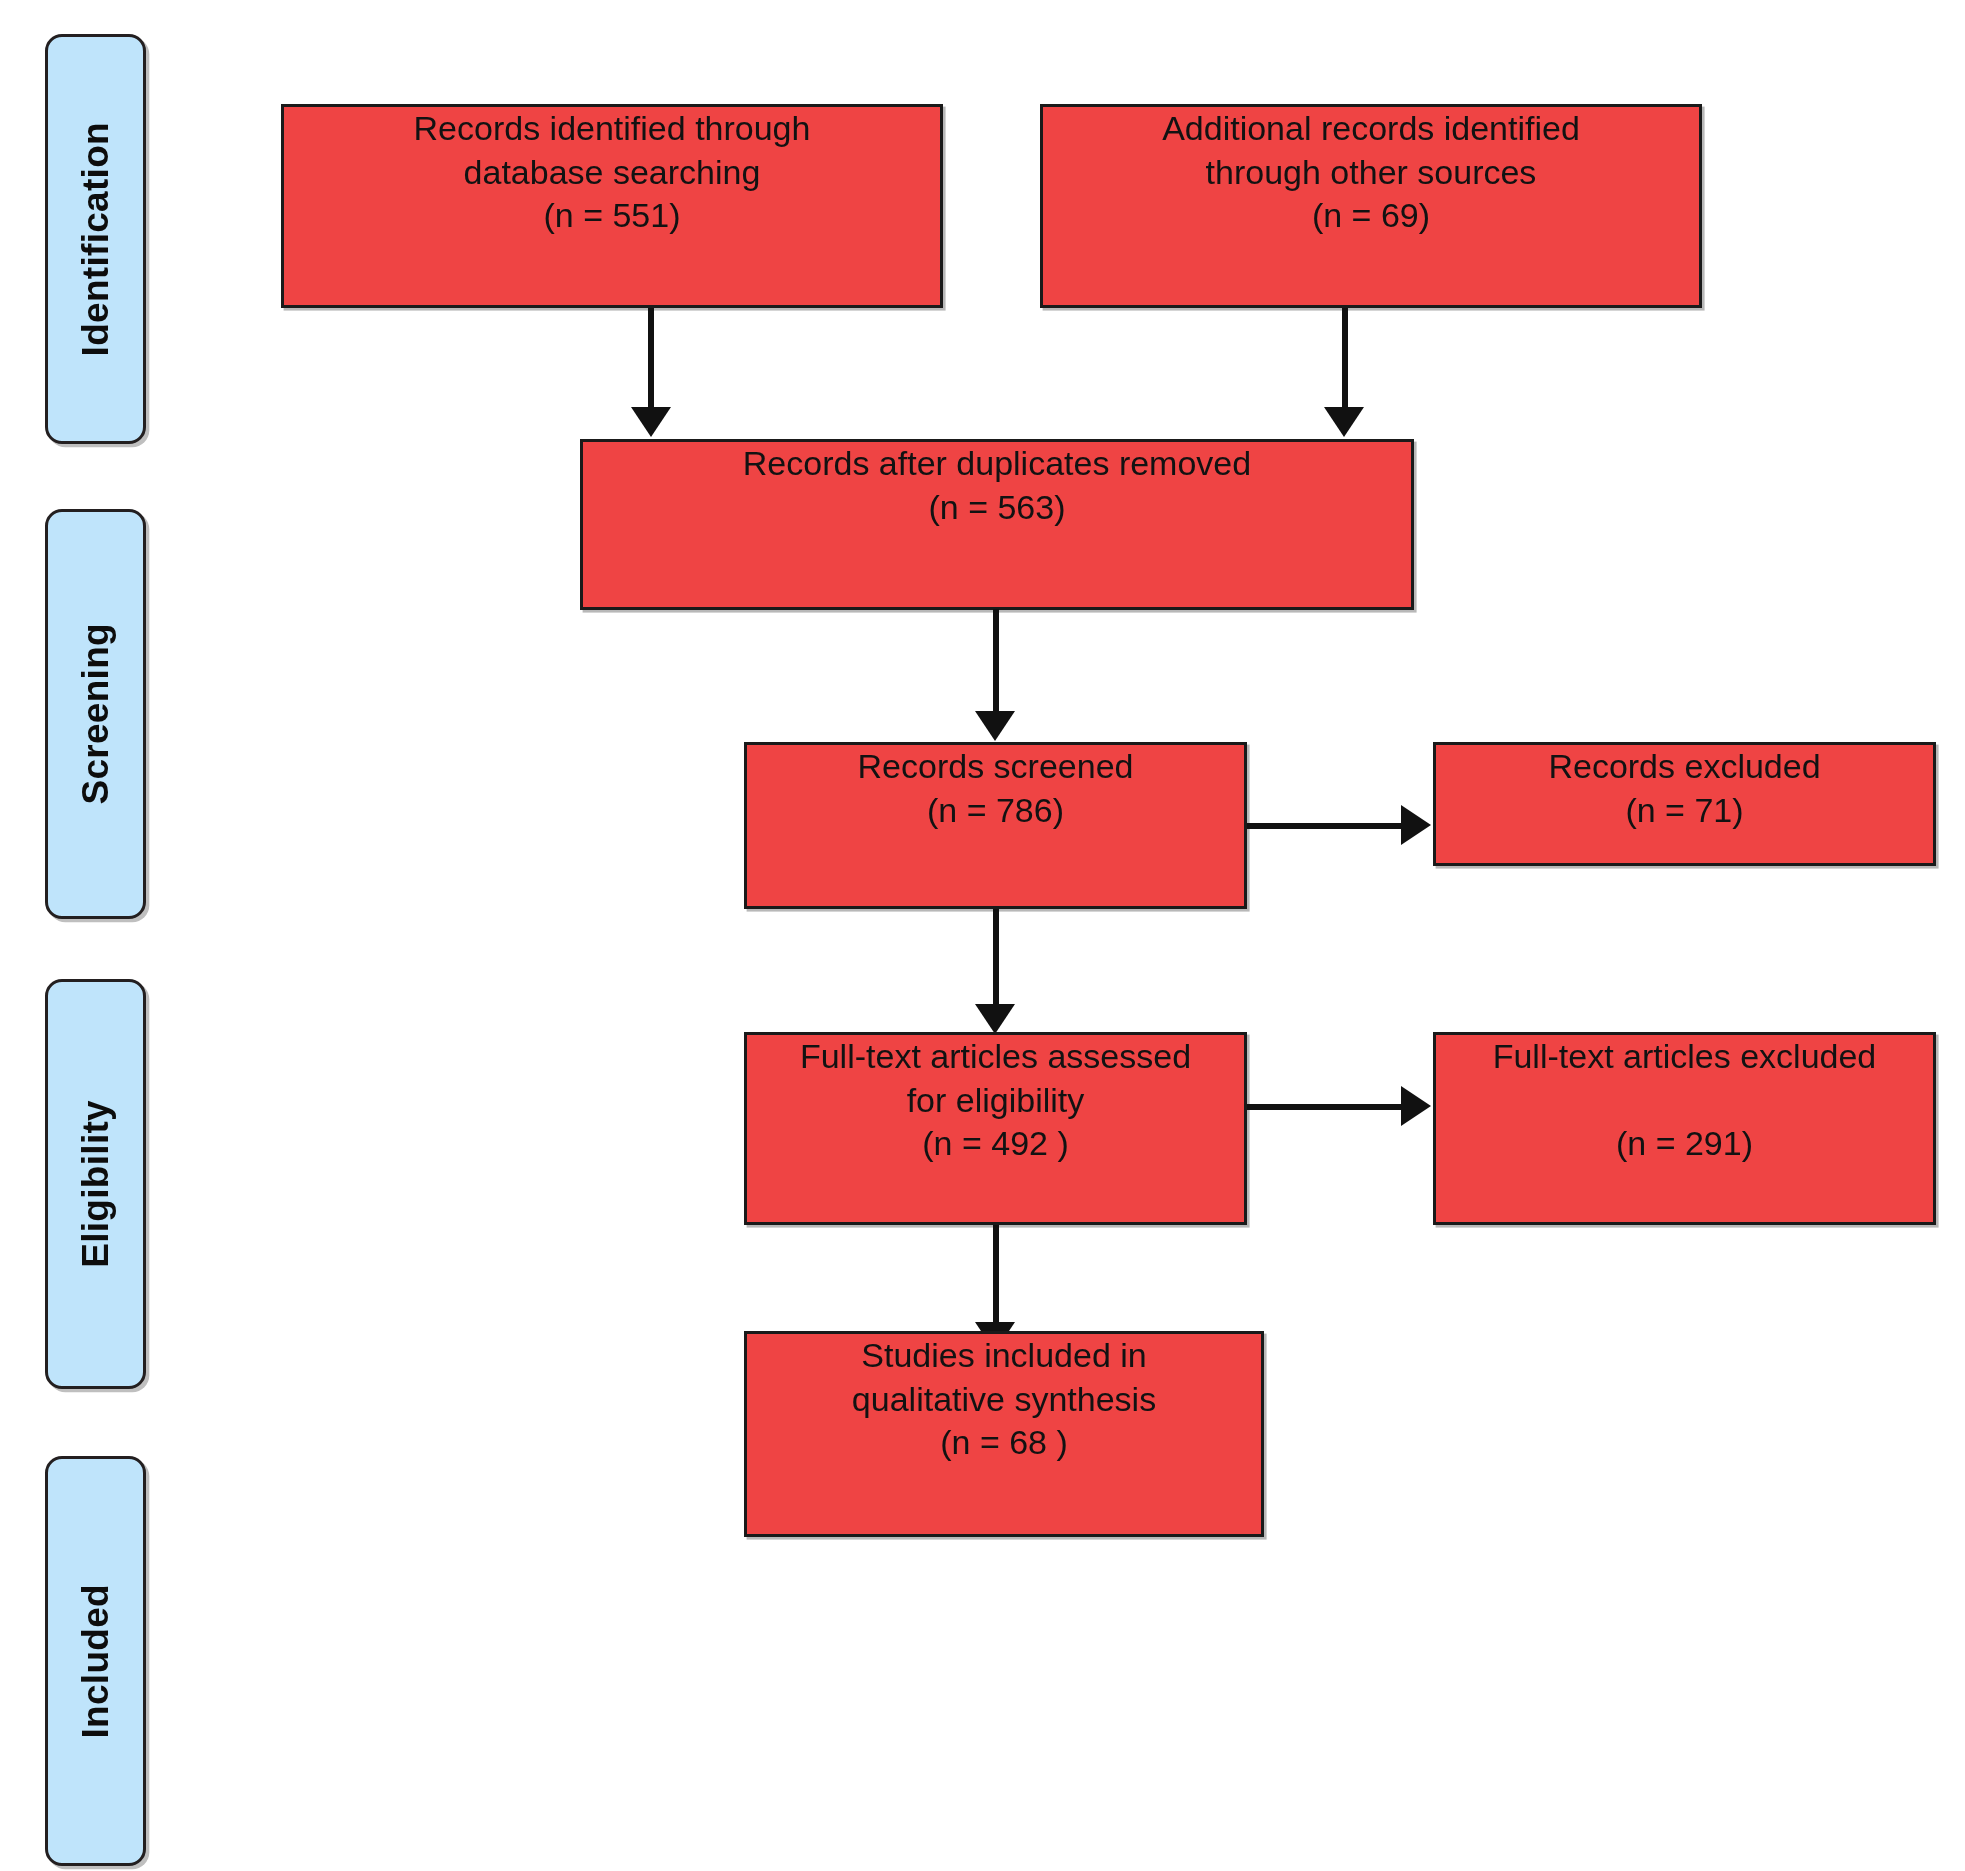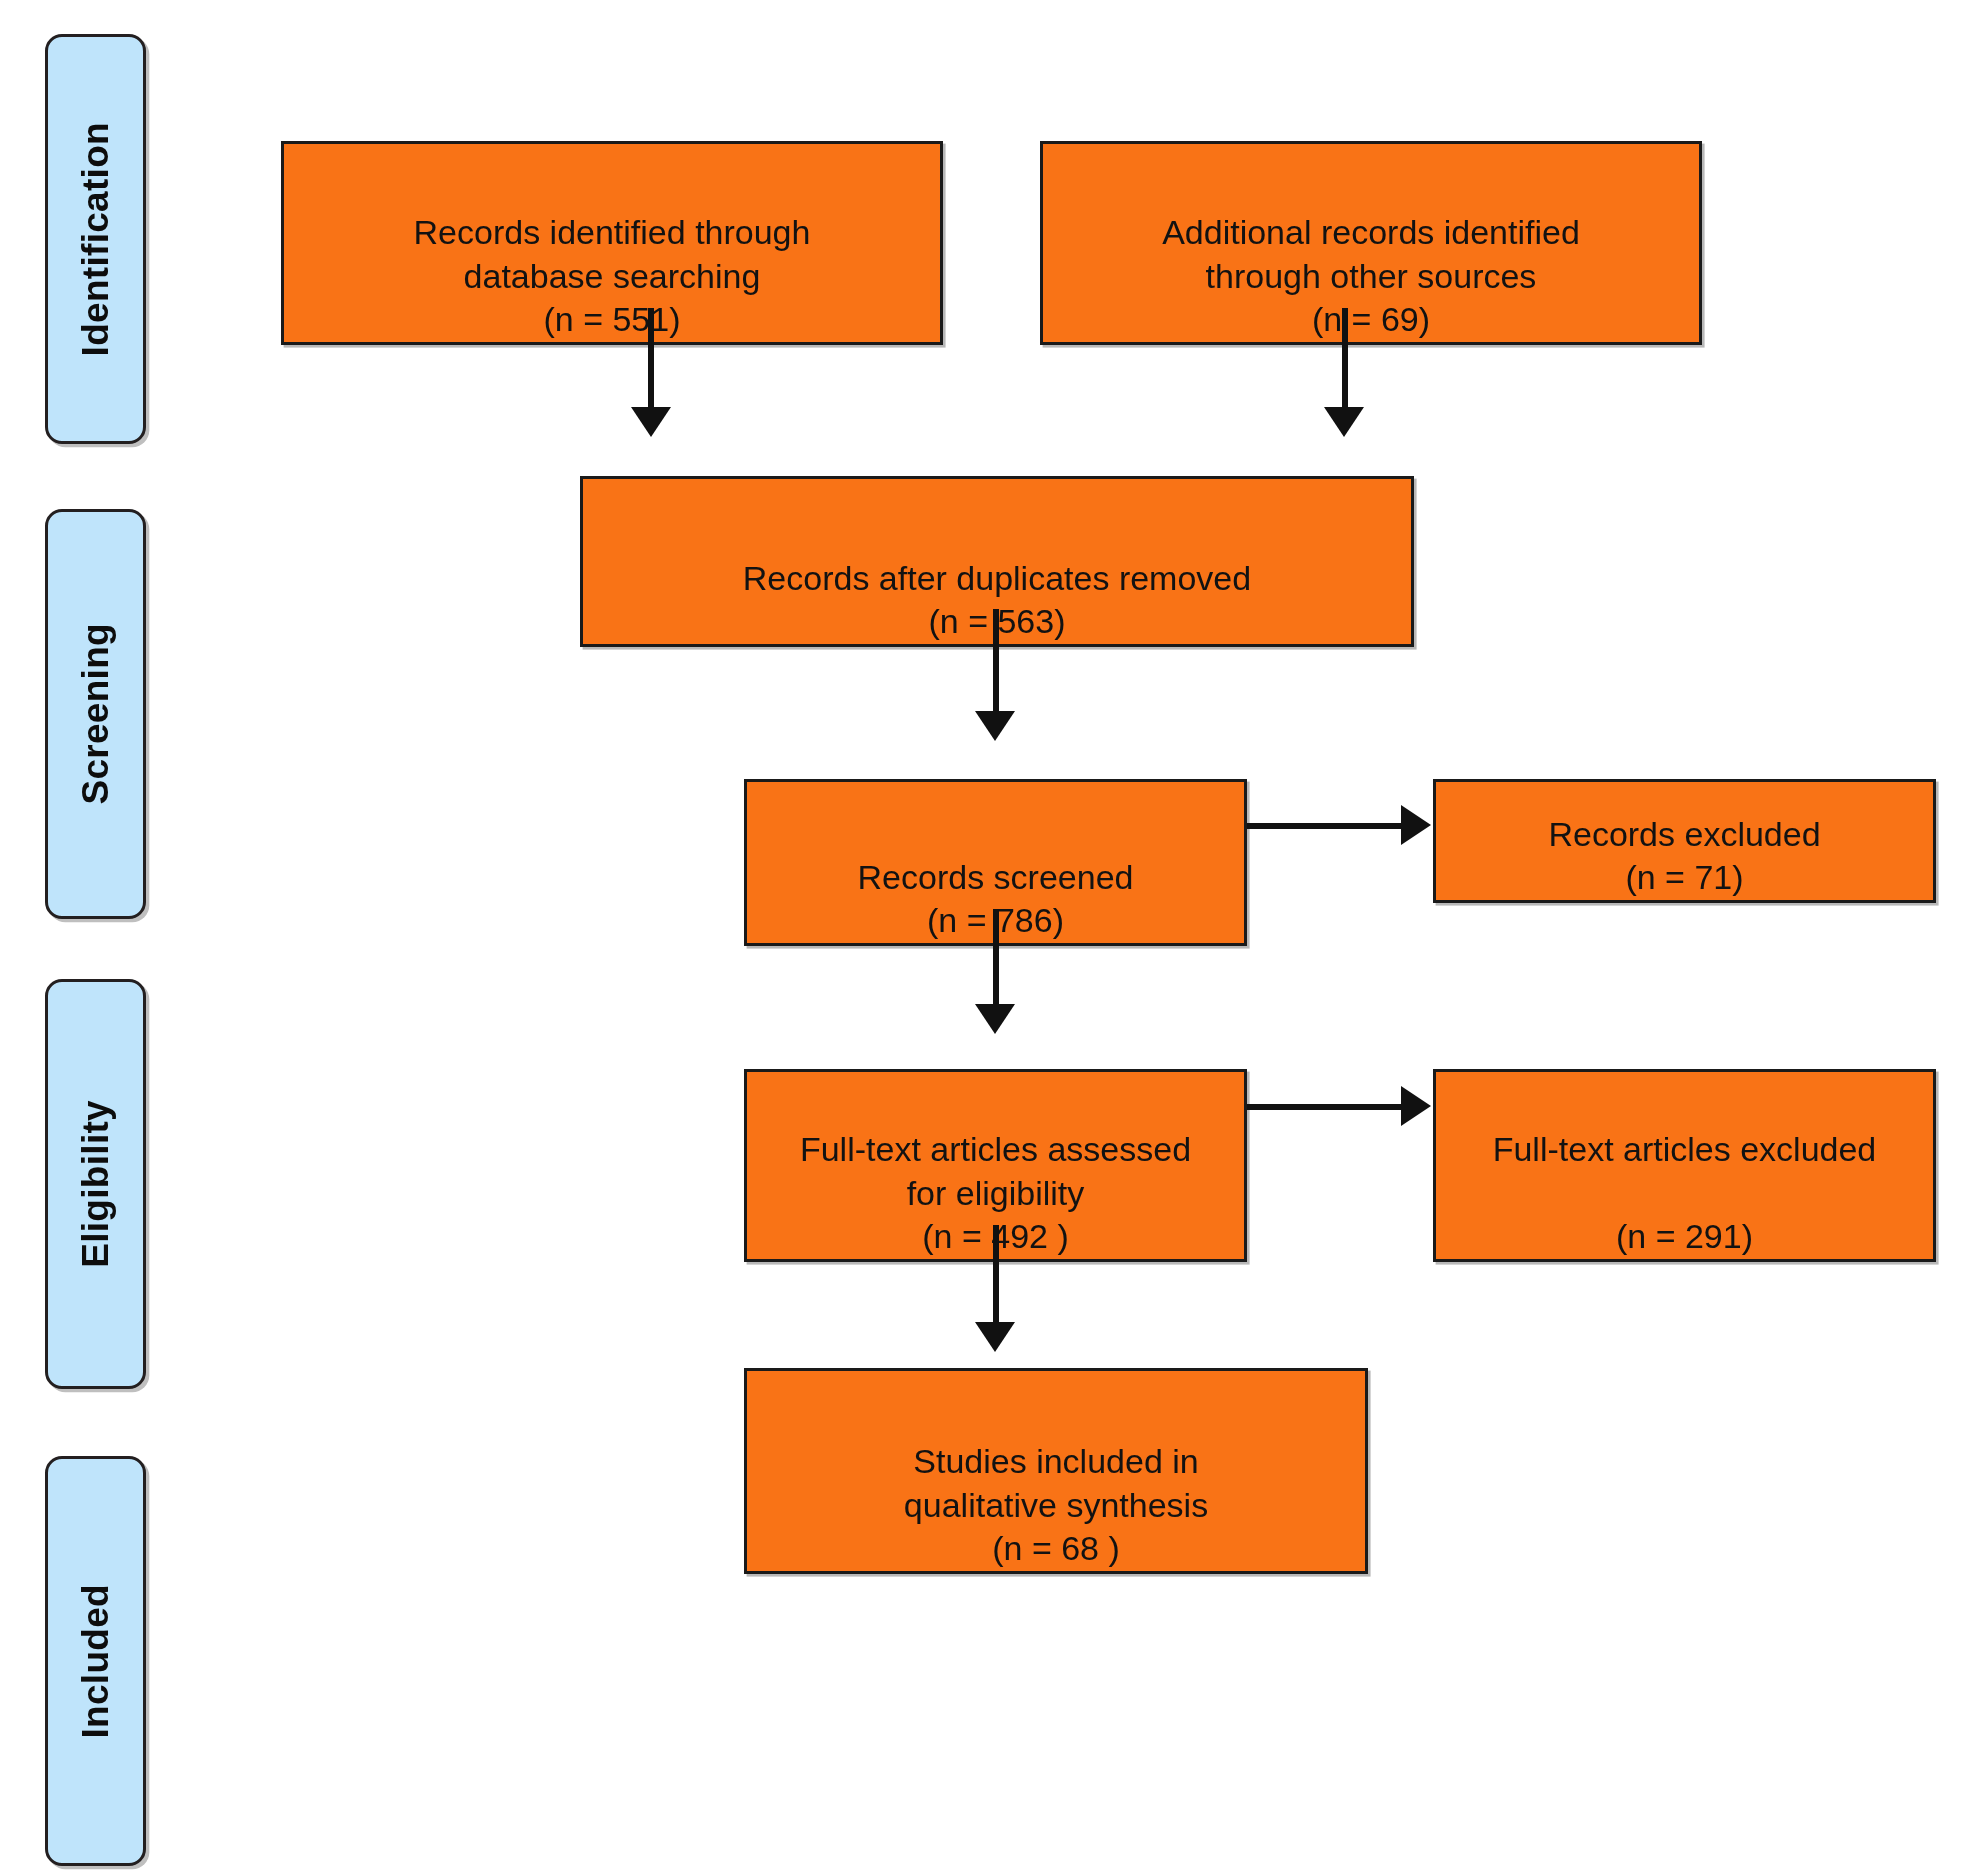--- a/index.html
+++ b/index.html
@@ -36,28 +36,27 @@
     font-weight: 700;
     color: #0d0d0d;
     letter-spacing: 0.3px;
     white-space: nowrap;
     line-height: 1;
   }
 
   
   .flow-box {
     position: absolute;
-    background: #f97316;
+    background: #ef4444;
     border: 3.3px solid #1a1a1a;
     box-sizing: border-box;
     display: flex;
-    align-items: flex-end;
+    align-items: flex-start;
     justify-content: center;
     box-shadow: 2.6px 2.6px 0 rgba(0,0,0,0.28);
-    margin-top: 37px;
   }
   .flow-text {
     text-align: center;
     font-size: 34px;
     line-height: 1.28;
     color: #121212;
     padding: 0 12px;
     white-space: pre-line;
   }
 
@@ -163,20 +162,20 @@
 
 (n = 291)</div>
   </div>
 
   <div class="hline" style="left:1247px; top:1104px; width:157px;"></div>
   <div class="arrow-right" style="left:1401px; top:1086px;"></div>
 
   <div class="vline" style="left:993px; top:1225px; height:98px;"></div>
   <div class="arrow-down" style="left:975px; top:1322px;"></div>
 
-  <div class="flow-box" style="left:744px; top:1331px; width:624px; height:206px;">
+  <div class="flow-box" style="left:744px; top:1331px; width:520px; height:206px;">
     <div class="flow-text">Studies included in
 qualitative synthesis
 (n = 68 )</div>
   </div>
 
 </div>
 
 
 </body></html>

